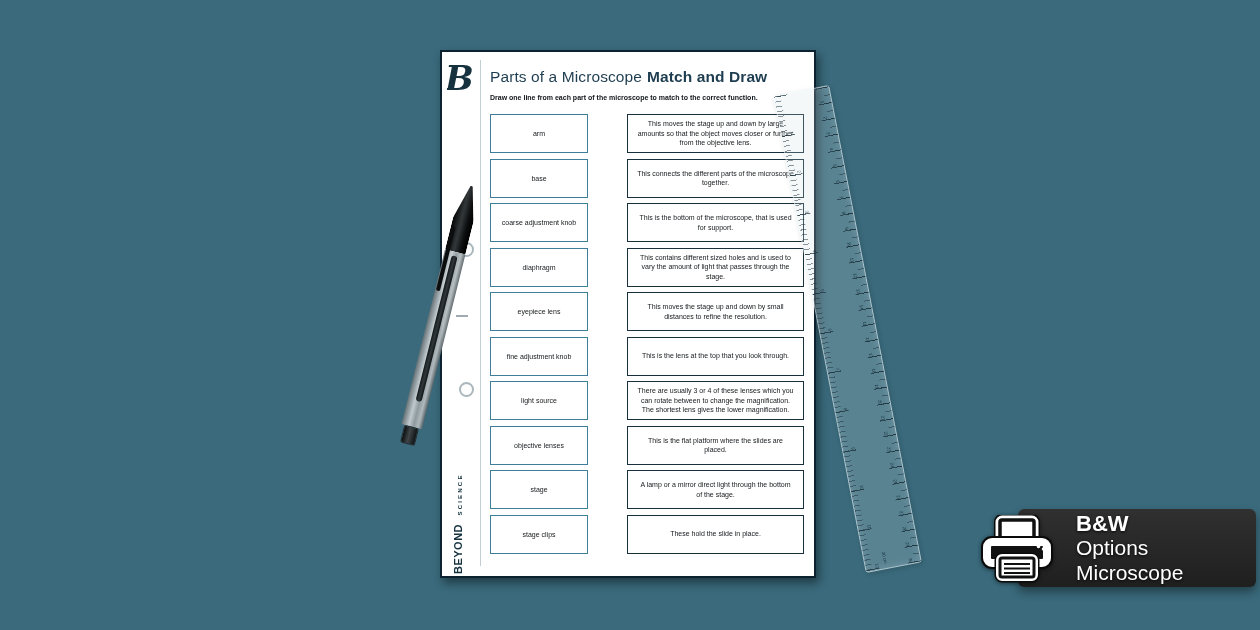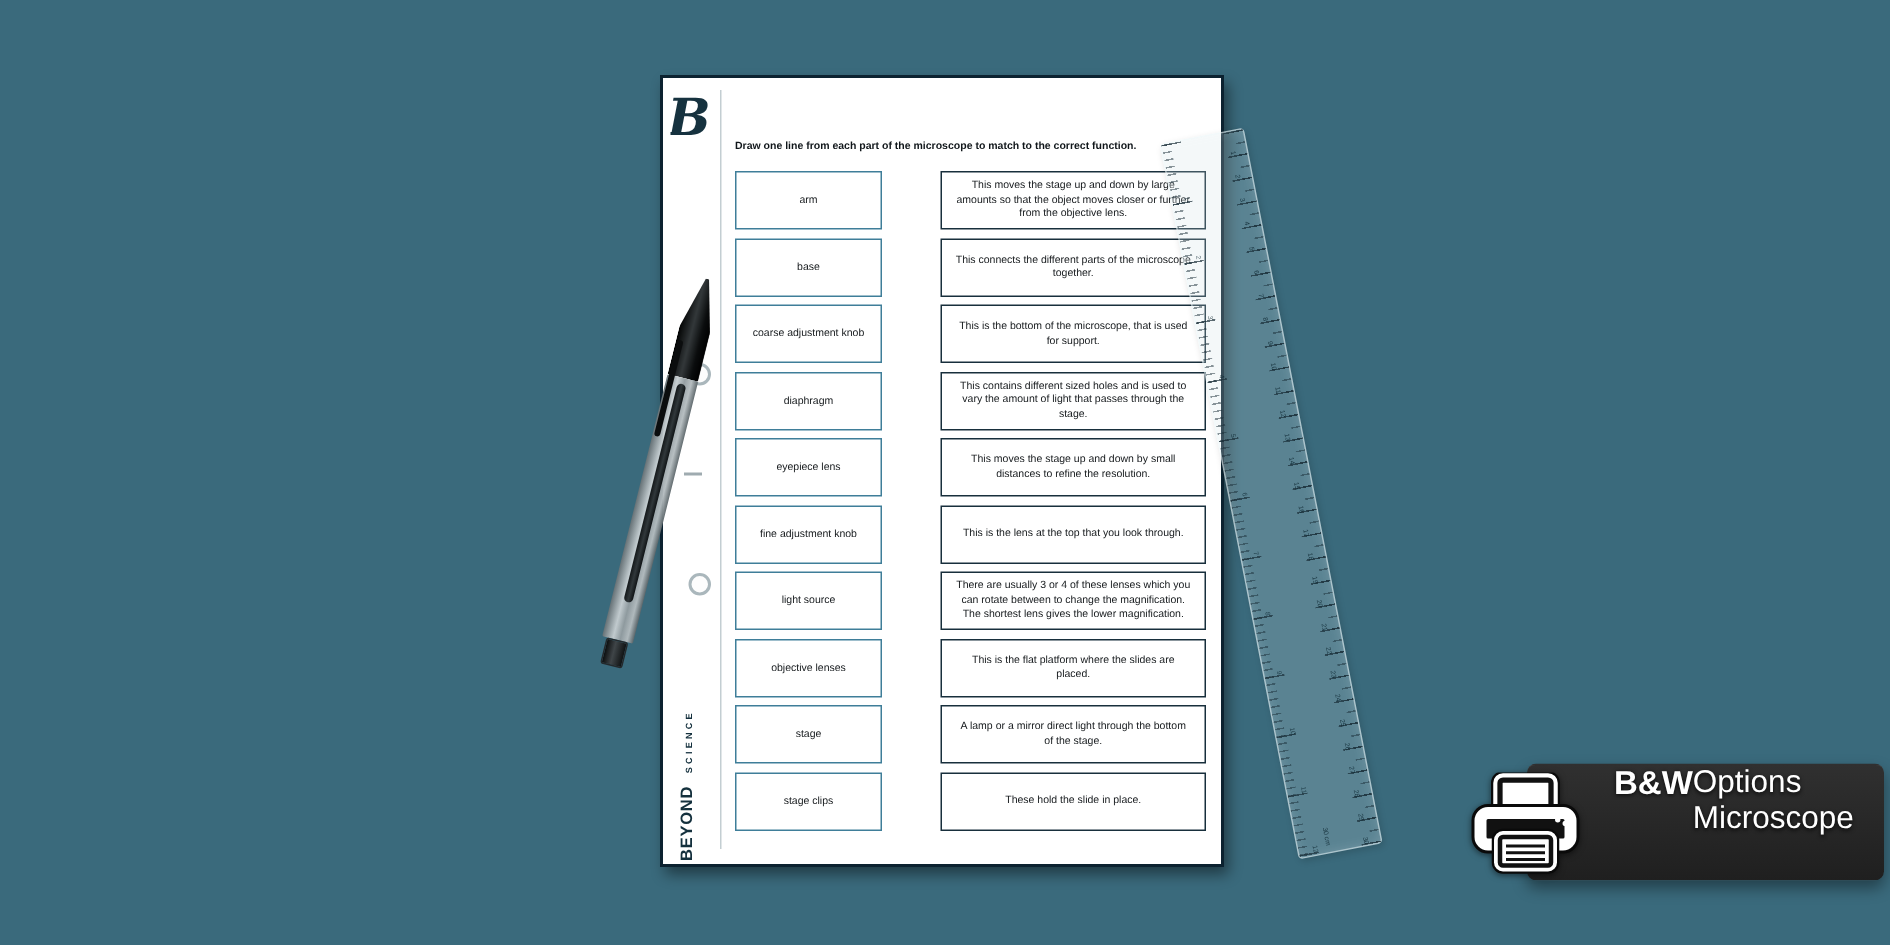--- a/index.html
+++ b/index.html
@@ -88,21 +88,21 @@
   }
   .cm-num{position:absolute;right:8px;font-size:4.5px;color:rgba(10,35,45,.8);transform:rotate(90deg);line-height:1;}
   .in-num{position:absolute;left:8px;font-size:4.5px;color:rgba(10,35,45,.7);transform:rotate(90deg);line-height:1;}
   .ruler-label{position:absolute;left:14px;bottom:8px;font-size:4.5px;color:rgba(10,35,45,.8);transform:rotate(90deg);white-space:nowrap;}
   
   .badge{
     position:absolute;left:1018px;top:509px;width:238px;height:78px;z-index:40;
     background:linear-gradient(180deg,#303030,var(--badge-bg,#1f1f1f));
     border-radius:6px;border-top:1px solid rgba(255,255,255,.08);
     box-shadow:0 5px 10px rgba(0,0,0,.4);
-    display:flex;flex-direction:row;justify-content:center;
+    display:flex;flex-direction:column;justify-content:center;
     padding-left:58px;box-sizing:border-box;
   }
   .badge-icon{position:absolute;left:-38px;top:5px;width:74px;height:68px;filter:drop-shadow(0 1px 2px rgba(0,0,0,.55));}
   .badge-line1{font-size:22px;font-weight:700;color:var(--badge-text,#fff);text-shadow:0 1px 3px rgba(0,0,0,.85);line-height:1.1;}
   .badge-line2{font-size:21px;font-weight:400;color:var(--badge-text,#fff);text-shadow:0 1px 3px rgba(0,0,0,.85);line-height:1.15;}
 </style>
 </head>
 <body>
 
 <div class="page">
@@ -111,20 +111,23 @@
   </svg>
   <div class="sidebar-divider"></div>
   <div class="hole hole-1"></div>
   <div class="hole hole-2"></div>
   <div class="half-mark"></div>
   <div class="brand-vertical">
     <span class="brand-name">BEYOND</span>
     <span class="brand-division">SCIENCE</span>
   </div>
 
+  <div class="title">
+    <span class="t-reg">Parts of a Microscope</span><span class="t-bold">Match and Draw</span>
+  </div>
   <div class="instructions">Draw one line from each part of the microscope to match to the correct function.</div>
 
   <div class="rows">
   <div class="row">
     <div class="part-box">
       <span>arm</span>
     </div>
     <div class="function-box">
       <span>This moves the stage up and down by large amounts so that the object moves closer or further from the objective lens.</span>
     </div>

